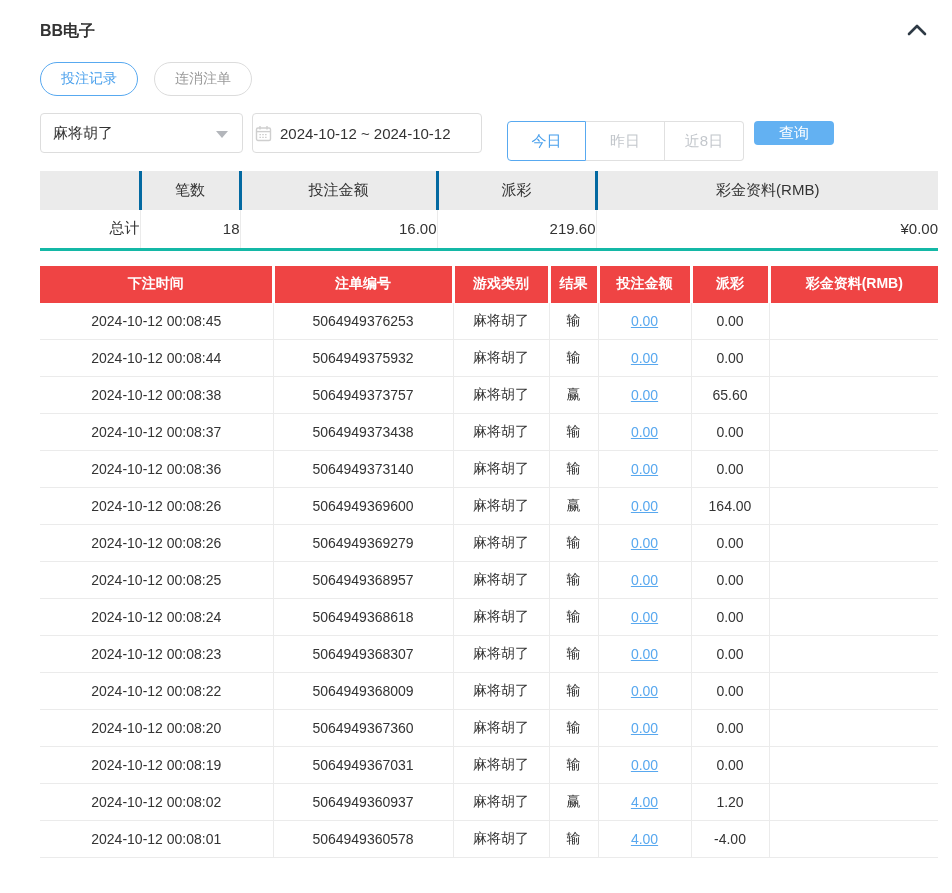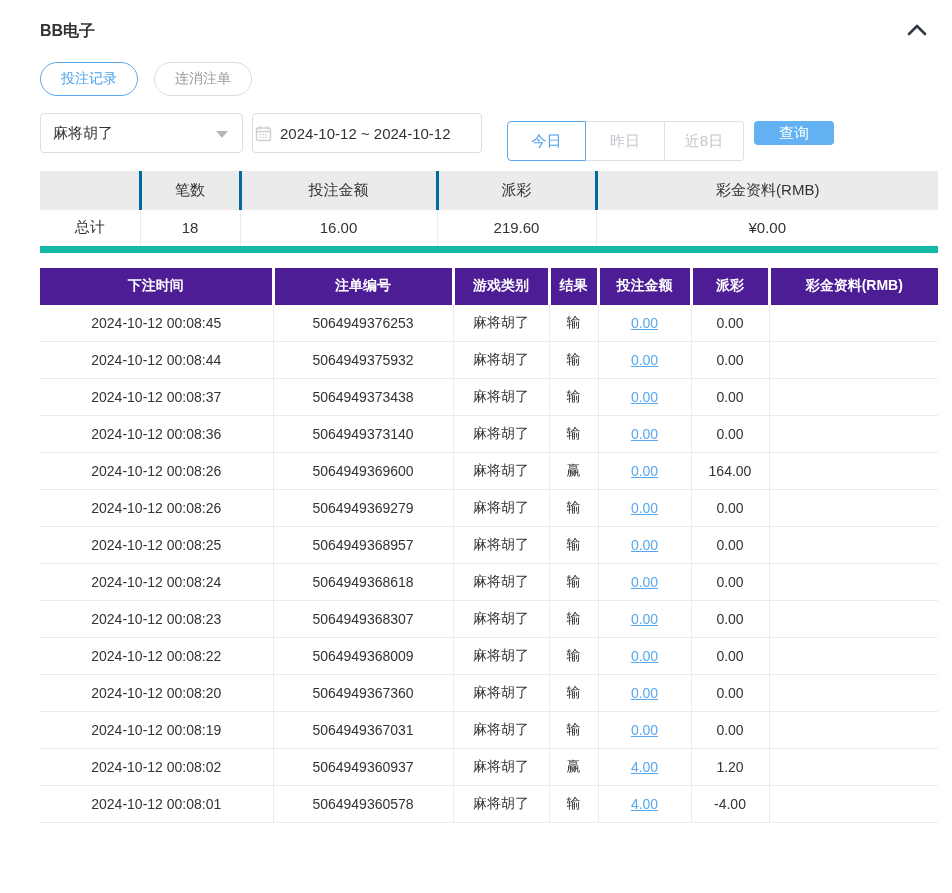--- a/index.html
+++ b/index.html
@@ -57,31 +57,31 @@
   }
 
   
   .summary-table { margin-top:18px; width:898px; border-collapse:collapse; table-layout:fixed; font-size:15px; }
   .summary-table th {
     background:#ebebeb; height:39px; font-weight:normal; color:#333; text-align:center;
     border-left:3px solid #0369a1;
   }
   .summary-table th:first-child { border-left:none; }
   .summary-table td {
-    background:#fff; height:39px; text-align:center; color:#333;
-    border-left:1px solid #ebebeb; border-bottom:7px solid #14b8a6;
+    background:#fff; height:39px; text-align:right; color:#333;
+    border-left:1px solid #ebebeb; border-bottom:3px solid #14b8a6;
   }
   .summary-table td:first-child { border-left:none; }
   .col-s1 { width:100px; } .col-s2 { width:100px; } .col-s3 { width:197px; }
   .col-s4 { width:159px; } .col-s5 { width:342px; }
 
   
   .main-table { margin-top:15px; width:898px; border-collapse:collapse; table-layout:fixed; font-size:14px; }
   .main-table th {
-    background:#4c1d95; color:#fff; font-weight:bold; height:37px; text-align:center;
+    background:#ef4444; color:#fff; font-weight:bold; height:37px; text-align:center;
     border-left:3px solid #fff;
   }
   .main-table th:first-child { border-left:none; }
   .main-table td {
     background:#fff; height:37px; text-align:center; color:#333;
     border-left:1px solid #ebebeb; border-bottom:1px solid #ebebeb;
   }
   .main-table td:first-child { border-left:none; }
   .col-m1 { width:233px; } .col-m2 { width:180px; } .col-m3 { width:96px; }
   .col-m4 { width:49px; }  .col-m5 { width:93px; }  .col-m6 { width:78px; }
@@ -213,20 +213,29 @@
         <tr>
           <td>2024-10-12 00:08:44</td>
           <td>5064949375932</td>
           <td>麻将胡了</td>
           <td>输</td>
           <td><a class="bet-link">0.00</a></td>
           <td>0.00</td>
           <td></td>
         </tr>
         <tr>
+          <td>2024-10-12 00:08:38</td>
+          <td>5064949373757</td>
+          <td>麻将胡了</td>
+          <td>赢</td>
+          <td><a class="bet-link">0.00</a></td>
+          <td>65.60</td>
+          <td></td>
+        </tr>
+        <tr>
           <td>2024-10-12 00:08:37</td>
           <td>5064949373438</td>
           <td>麻将胡了</td>
           <td>输</td>
           <td><a class="bet-link">0.00</a></td>
           <td>0.00</td>
           <td></td>
         </tr>
         <tr>
           <td>2024-10-12 00:08:36</td>

